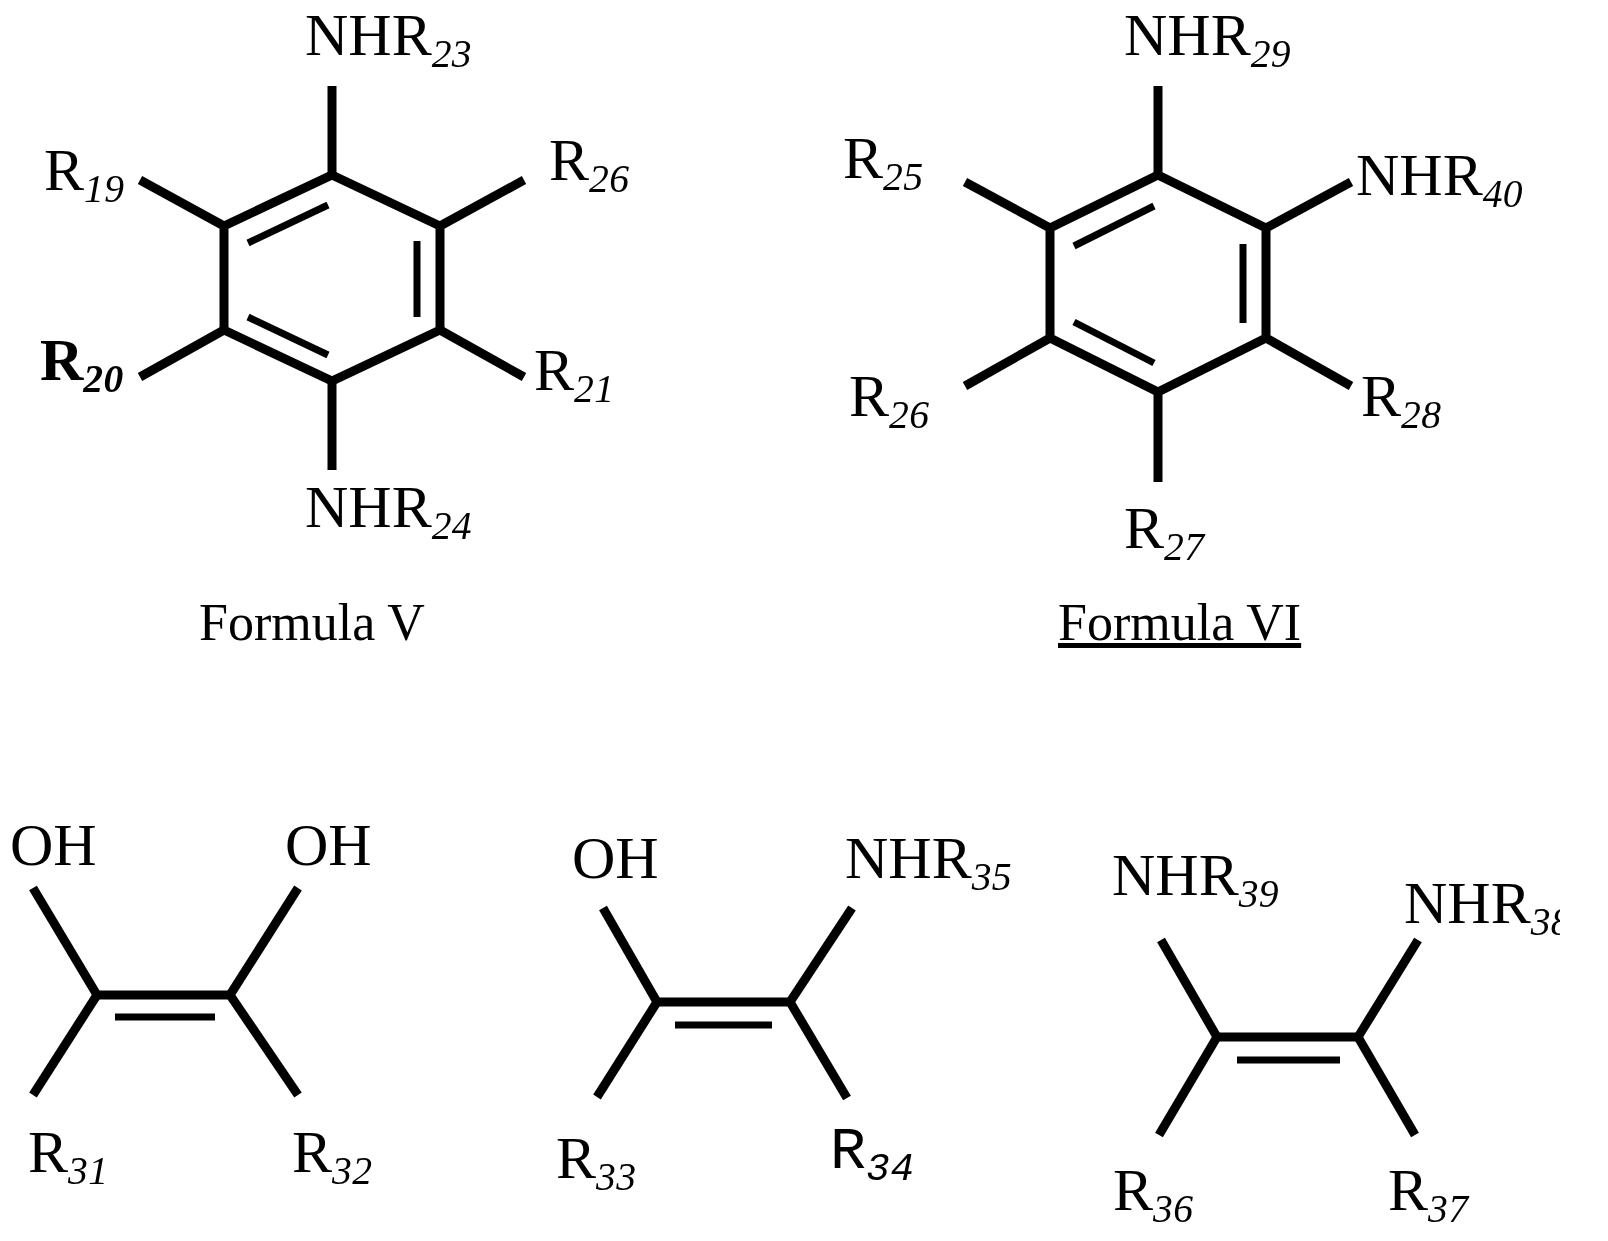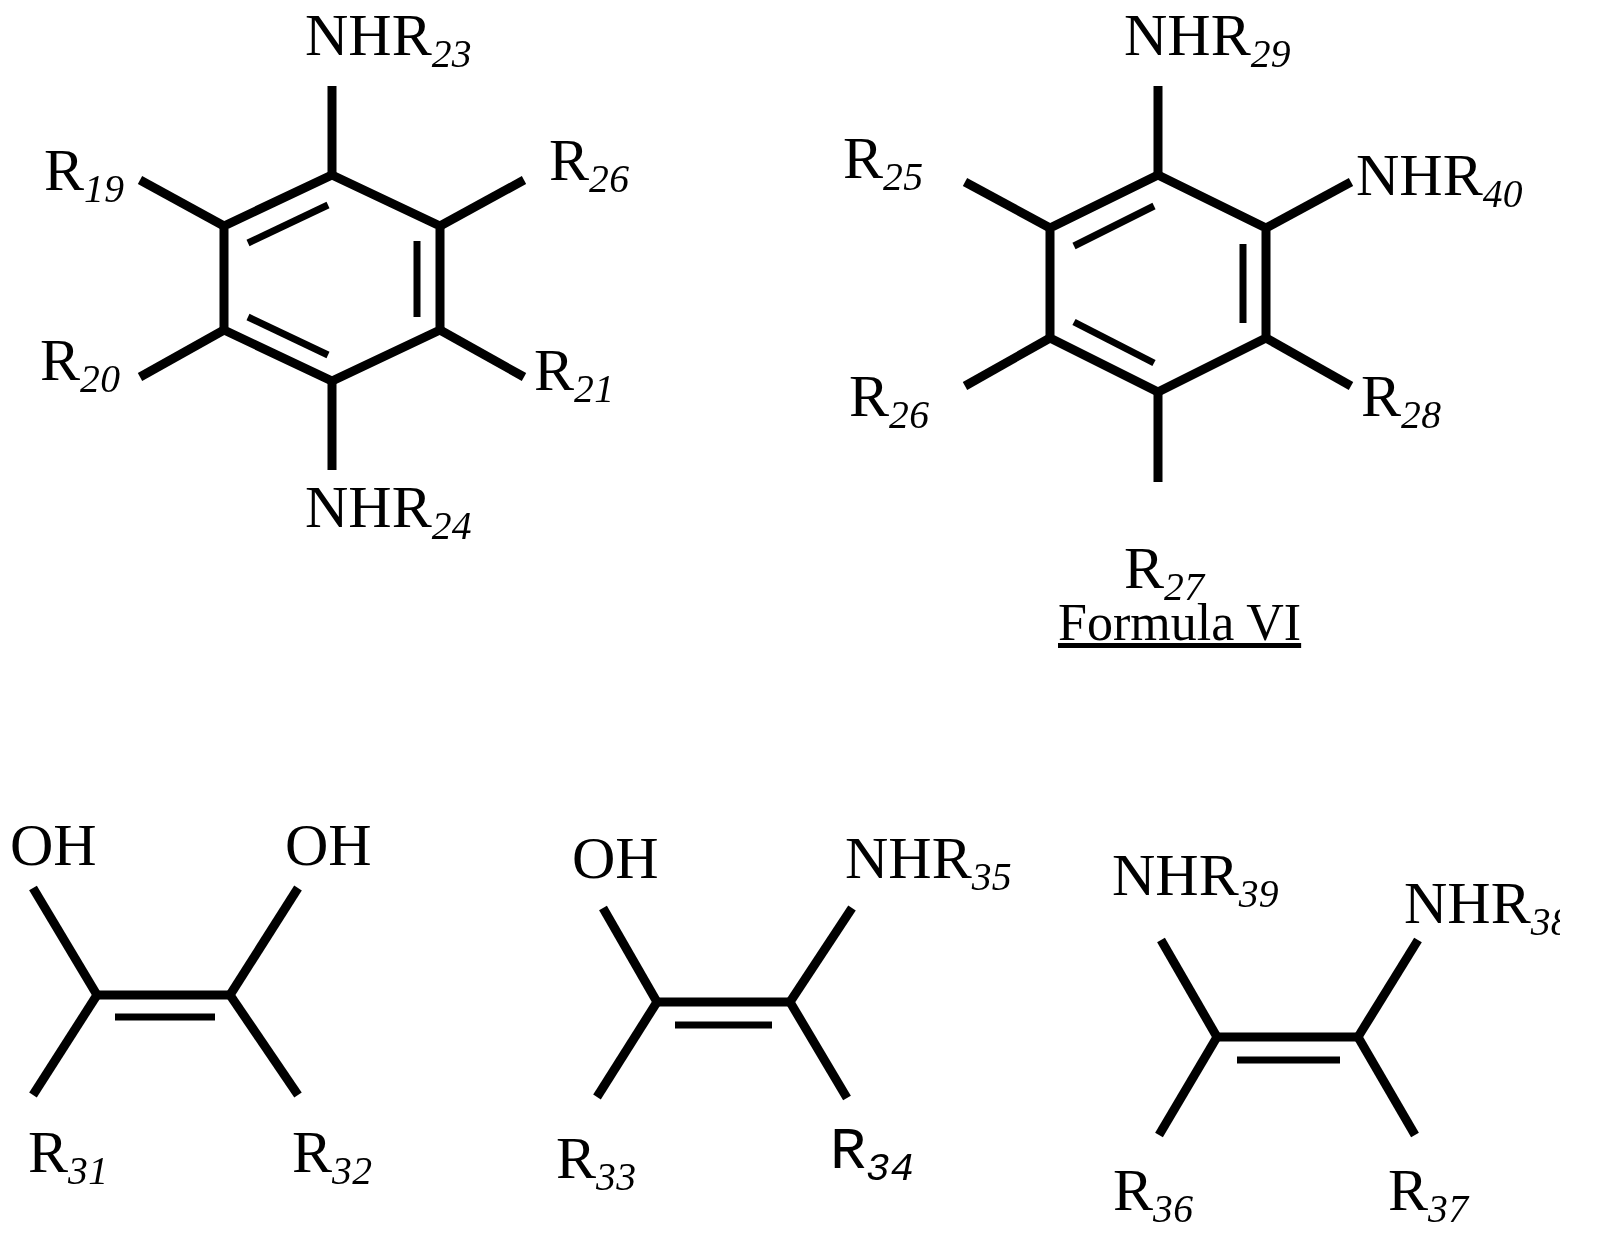--- a/index.html
+++ b/index.html
@@ -133,32 +133,33 @@
   </div>
 
   <div class="chem-label" style="left:44px; top:124px;margin-top:16px;">
     <span>R</span><span class="sub">19</span>
   </div>
 
   <div class="chem-label" style="left:549px; top:130px;">
     <span>R</span><span class="sub">26</span>
   </div>
 
-  <div class="chem-label" style="left:40px; top:330px;">
+  <div class="chem-label" style="left:40px; top:330px;font-weight:bold;">
     <span>R</span><span class="sub">20</span>
   </div>
 
   <div class="chem-label" style="left:534px; top:340px;">
     <span>R</span><span class="sub">21</span>
   </div>
 
   <div class="chem-label" style="left:305px; top:477px;">
     <span>NHR</span><span class="sub">24</span>
   </div>
 
+  <div class="caption" style="left:199px; top:597px;">Formula V</div>
 
   <div class="chem-label" style="left:1124px; top:5px;">
     <span>NHR</span><span class="sub">29</span>
   </div>
 
   <div class="chem-label" style="left:843px; top:128px;">
     <span>R</span><span class="sub">25</span>
   </div>
 
   <div class="chem-label" style="left:1356px; top:145px;">
@@ -166,21 +167,21 @@
   </div>
 
   <div class="chem-label" style="left:849px; top:366px;">
     <span>R</span><span class="sub">26</span>
   </div>
 
   <div class="chem-label" style="left:1361px; top:366px;">
     <span>R</span><span class="sub">28</span>
   </div>
 
-  <div class="chem-label" style="left:1124px; top:498px;margin-top:40px;">
+  <div class="chem-label" style="left:1124px; top:498px;">
     <span>R</span><span class="sub">27</span>
   </div>
 
   <div class="caption" style="left:1058px; top:597px;text-decoration:underline;">Formula VI</div>
 
   <div class="chem-label" style="left:10px; top:815px;">
     <span>OH</span><span class="sub"></span>
   </div>
 
   <div class="chem-label" style="left:285px; top:815px;">

